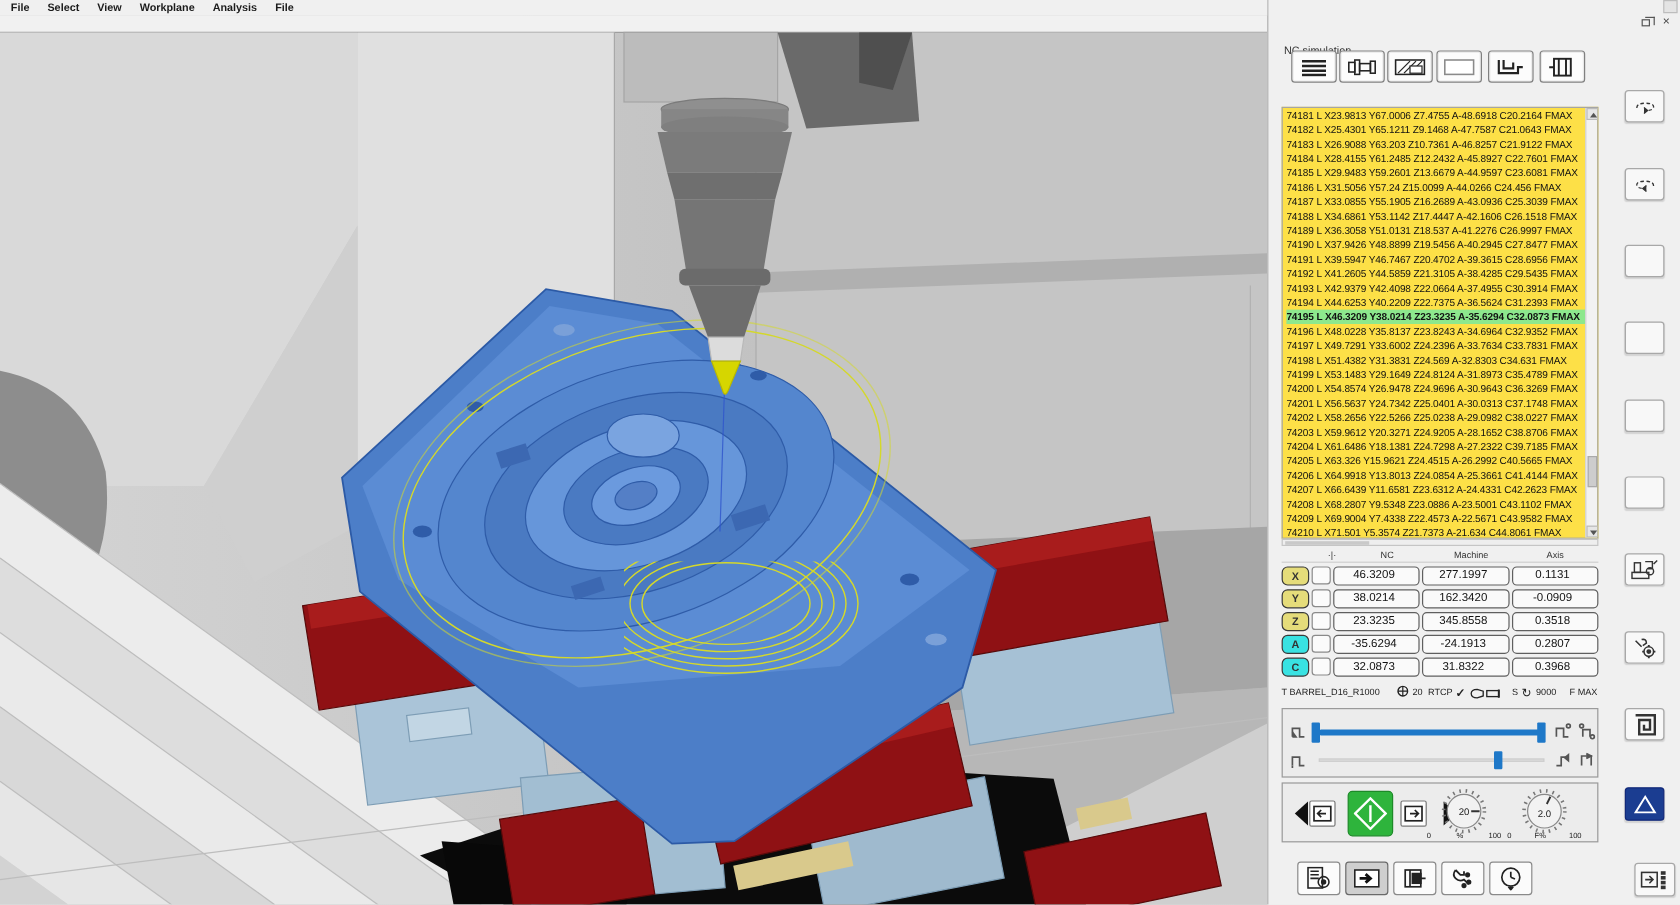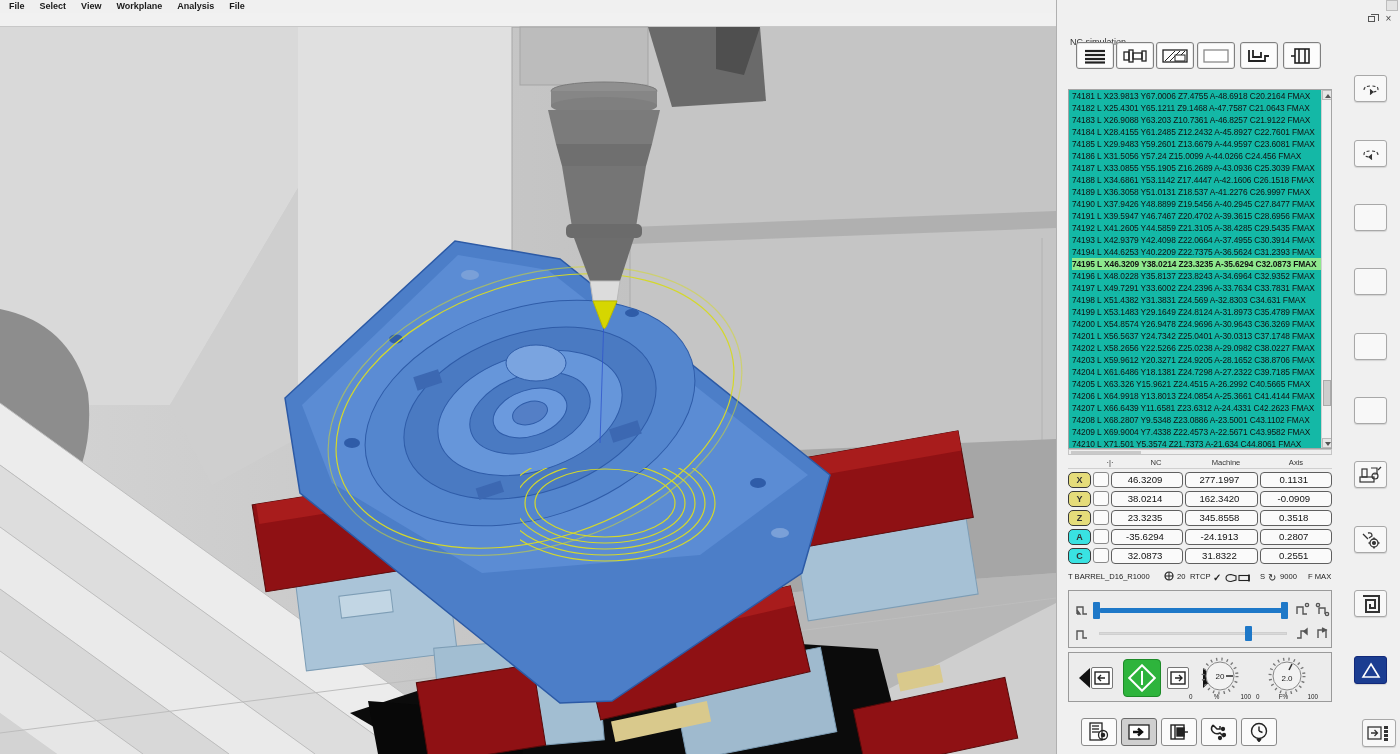--- a/index.html
+++ b/index.html
@@ -27,21 +27,21 @@
   .float-ico .sq:before { content:""; position:absolute; left:2px; top:-3px; width:7px; height:6px; border:1px solid #555; border-bottom:none; border-left:none; }
   .close-ico { right:7px; font-size:10px; color:#444; line-height:11px; }
 
   
   .tbtn { position:absolute; top:42px; width:38px; height:27px; background:#fcfcfc; border:1px solid #808080;
           border-radius:3px; display:flex; align-items:center; justify-content:center; box-shadow:0 0 0 1px #e8e8e8 inset; }
 
   
   .nc-head { position:absolute; left:11px; top:70px; width:264px; height:19px; background:#fff; border:1px solid #a5a5a5;
              font-size:7.6px; line-height:9px; padding:1px 3px; color:#222; white-space:nowrap; overflow:hidden; }
-  .nc-list { position:absolute; left:11px; top:89px; width:264px; height:360px; background:#14b8a6; border:1px solid #a5a5a5;
+  .nc-list { position:absolute; left:11px; top:89px; width:264px; height:360px; background:#fde047; border:1px solid #a5a5a5;
              overflow:hidden; padding-left:3px; }
   .nc-line { height:12px; font-size:8.4px; line-height:12px; letter-spacing:-0.1px; color:#111; white-space:nowrap; overflow:hidden; }
   .nc-line.hl { background:#8de88d;font-weight:bold; }
   .v-scroll { position:absolute; right:0; top:0; width:10px; height:358px; background:#f2f2f2; border-left:1px solid #d0d0d0; }
   .v-scroll .arr { position:absolute; left:0; width:10px; height:10px; background:#e6e6e6; border:1px solid #bbb; }
   .arr.up { top:0; } .arr.dn { bottom:0; }
   .arr .tri-u { position:absolute; left:2px; top:3px; border-left:3px solid transparent; border-right:3px solid transparent; border-bottom:4px solid #555; }
   .arr .tri-d { position:absolute; left:2px; top:3px; border-left:3px solid transparent; border-right:3px solid transparent; border-top:4px solid #555; }
   .v-thumb { position:absolute; left:1px; top:290px; width:8px; height:26px; background:#cdcdcd; border:1px solid #aaa; }
   .h-scroll { position:absolute; left:11px; top:449px; width:264px; height:6px; background:#eee; border:1px solid #c5c5c5; }
@@ -379,21 +379,21 @@
             <span class="ax-box"></span>
             <span class="ax-val">-35.6294</span>
             <span class="ax-val">-24.1913</span>
             <span class="ax-val">0.2807</span>
           </div>
           <div class="ax-row">
             <span class="ax-btn" style="background: rgb(57, 226, 226);">C</span>
             <span class="ax-box"></span>
             <span class="ax-val">32.0873</span>
             <span class="ax-val">31.8322</span>
-            <span class="ax-val">0.2551</span>
+            <span class="ax-val">0.3968</span>
           </div>
         </div>
     </div>
 
     <div class="tool-status">
       <span class="ts" style="left:0">T  BARREL_D16_R1000</span>
       <span class="ts-ico" style="left:96px">
         <svg width="10" height="10">
             <circle cx="5" cy="5" r="4" fill="none" stroke="#222" stroke-width="1.2"></circle>
             <line x1="1" y1="5" x2="9" y2="5" stroke="#222"></line>

